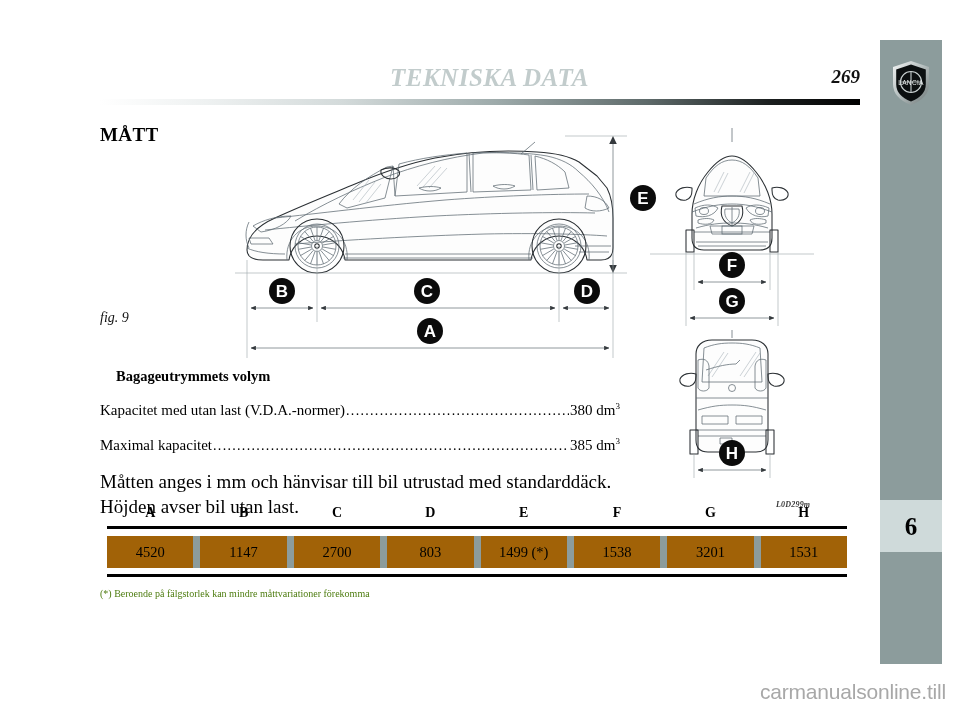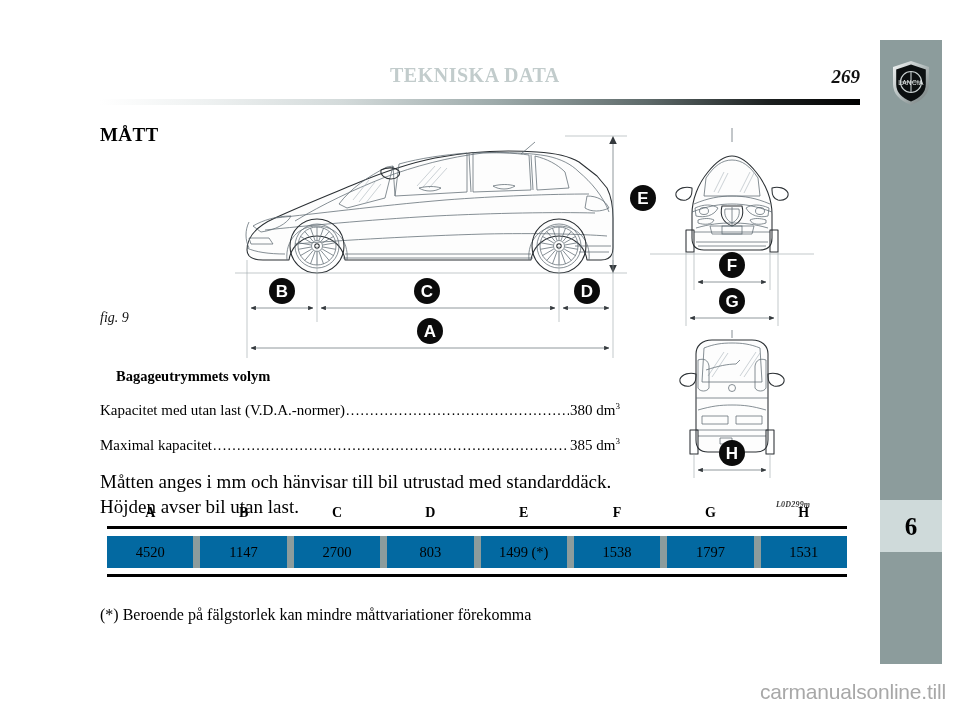--- a/index.html
+++ b/index.html
@@ -56,22 +56,23 @@
     position: absolute;
     top: 64px;
     left: 100px;
     width: 760px;
     height: 34px;
   }
   .header-title {
     position: absolute;
     left: 290px;
     top: 0;
-    font-size: 20px;
+    font-size: 25px;
     font-weight: bold;
+    font-style: italic;
     color: #c2cccc;
     letter-spacing: 0.5px;
     white-space: nowrap;
   }
   .header-pagenum {
     position: absolute;
     right: 0;
     top: 2px;
     font-size: 19px;
     font-weight: bold;
@@ -190,41 +191,41 @@
     background: #000;
     margin-top: 1px;
   }
   .dt-valrow {
     display: flex;
     height: 32px;
     margin-top: 7px;
   }
   .dt-valrow .cell {
     flex: 1 1 0;
-    background: #0369a1;
+    background: #a16207;
     text-align: center;
     font-size: 14.5px;
     color: #000;
     line-height: 32px;
   }
   .dt-valrow .divider {
     flex: 0 0 7px;
     background: #8c9c9c;
   }
   .dt-rule-bottom {
     height: 3px;
     background: #000;
     margin-top: 6px;
   }
   .table-footnote {
     position: absolute;
-    top: 606px;
+    top: 588px;
     left: 100px;
-    font-size: 16px;
-    color: #000000;
+    font-size: 10px;
+    color: #4d7c0f;
   }
 
   
   .watermark {
     position: absolute;
     bottom: 4px;
     right: 14px;
     font-family: "Liberation Sans", sans-serif;
     font-size: 21px;
     color: #a8a8a8;
@@ -610,21 +611,21 @@
     <div class="cell">1147</div>
     <div class="divider"></div>
     <div class="cell">2700</div>
     <div class="divider"></div>
     <div class="cell">803</div>
     <div class="divider"></div>
     <div class="cell">1499 (*)</div>
     <div class="divider"></div>
     <div class="cell">1538</div>
     <div class="divider"></div>
-    <div class="cell">1797</div>
+    <div class="cell">3201</div>
     <div class="divider"></div>
     <div class="cell">1531</div>
   </div>
 
   <div class="dt-rule-bottom"></div>
 </div>
 
 <div class="table-footnote">(*) Beroende på fälgstorlek kan mindre måttvariationer förekomma</div>
 
 <div class="watermark">carmanualsonline.till</div>

